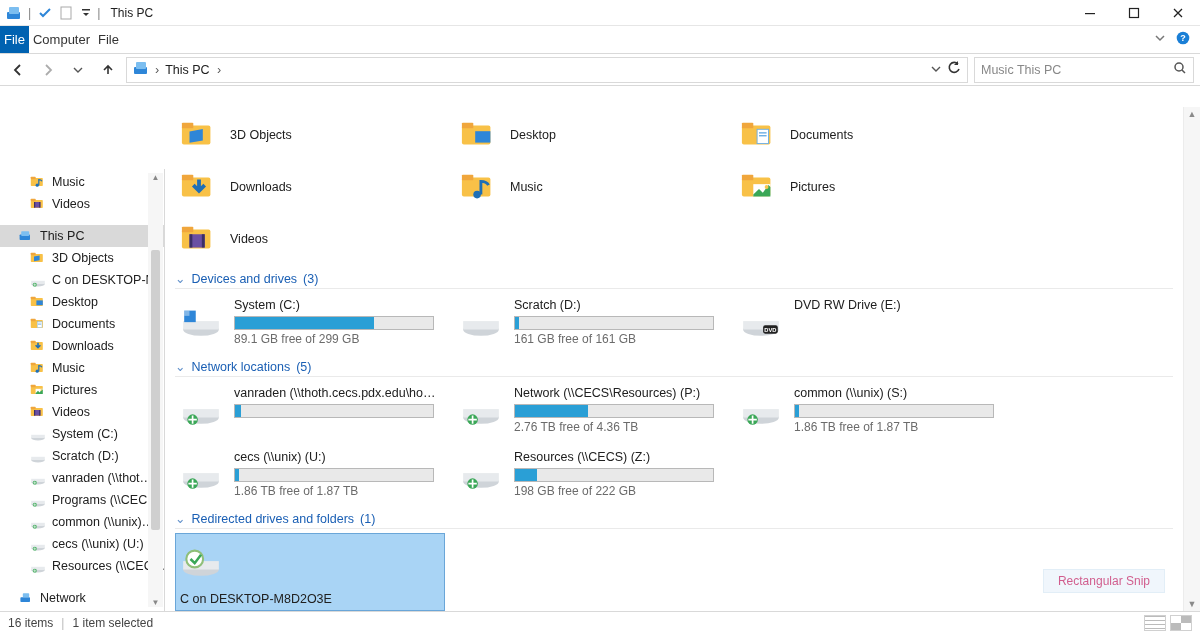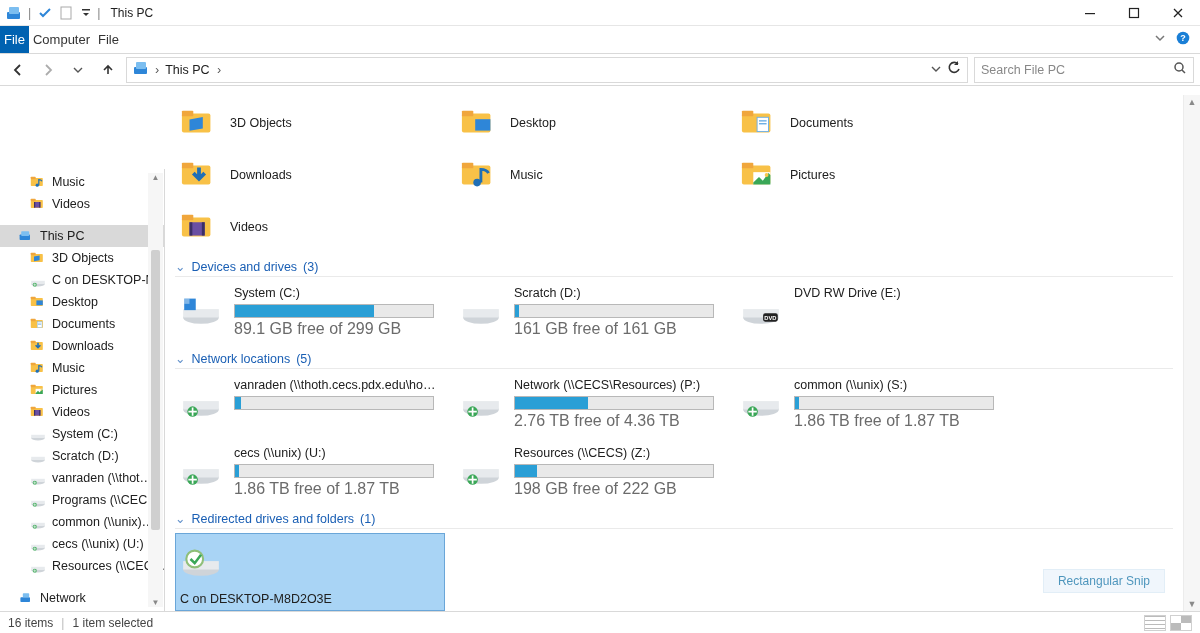--- a/index.html
+++ b/index.html
@@ -46,21 +46,21 @@
   .nitem.sel { background:#d9d9d9; }
   .nic { width:16px; height:16px; flex:0 0 16px; }
 
   .main { flex:1; display:flex; min-height:0; }
   .content { flex:1; overflow:hidden; position:relative; padding:4px 10px 0 10px; }
   .grid { display:grid; grid-template-columns: repeat(3, 270px); gap:4px 10px; }
   .fitem { display:flex; align-items:center; gap:12px; padding:4px; border:1px solid transparent; }
   .ficon { width:38px; height:38px; flex:0 0 38px; }
   .fmeta { min-width:0; }
   .fname { white-space:nowrap; overflow:hidden; text-overflow:ellipsis; }
-  .fsub { color:var(--text-dim); font-size:16px; white-space:nowrap; overflow:hidden; text-overflow:ellipsis; }
+  .fsub { color:var(--text-dim); font-size:12px; white-space:nowrap; overflow:hidden; text-overflow:ellipsis; }
   .bar { width:200px; height:14px; border:1px solid #b8b8b8; background:#e9e9e9; margin:4px 0 2px 0; position:relative; }
   .bar > i { position:absolute; left:0; top:0; bottom:0; background:#2a9fd6; }
 
   .ghdr { display:flex; align-items:center; gap:6px; color:var(--link); margin:8px 0 4px 0; border-bottom:1px solid #eaeaea; padding-bottom:2px; cursor:default; }
   .ghdr .chev { opacity:.7; }
   .ghdr .cnt { color:var(--link); }
 
   .drive-grid { display:grid; grid-template-columns: repeat(3, 270px); gap:6px 10px; }
   .ditem { display:flex; gap:12px; padding:4px; border:1px solid transparent; }
   .ditem.sel { background:var(--select); border-color:#6aa6d8;flex-direction:column; }
@@ -70,21 +70,21 @@
   .rscroll { width:17px; background:#f6f6f6; border-left:1px solid #ececec; display:flex; flex-direction:column; align-items:center; }
   .rscroll .arr { height:14px; display:flex; align-items:center; justify-content:center; width:100%; color:#8a8a8a; font-size:9px; }
   .rscroll .track { flex:1; width:100%; }
 
   
   .status { height:22px; border-top:1px solid var(--border); display:flex; align-items:center; gap:8px; padding:0 8px; color:#444; font-size:12px; }
   .status .sep { color:#bbb; }
   .status .right { margin-left:auto; display:flex; gap:4px; }
   .vbtn { width:22px; height:16px; border:1px solid #d0d0d0; display:inline-block; }
 
-  .rect-snip { position:absolute; right:18px; bottom:18px; background:#eaf3fb; color:#0369a1; padding:4px 14px; font-size:12px; border:1px solid #d7e7f4; opacity:.7;}
+  .rect-snip { position:absolute; right:18px; bottom:18px; background:#eaf3fb; color:#be185d; padding:4px 14px; font-size:12px; border:1px solid #d7e7f4; opacity:.7;}
 </style>
 </head>
 <body>
 
 <svg width="0" height="0" style="position:absolute">
   <defs>
     <g id="i-folder">
         <rect x="2" y="8" width="30" height="20" rx="2" fill="#f8c147"></rect>
         <rect x="2" y="5" width="12" height="6" rx="1" fill="#f0a63c"></rect>
       </g>
@@ -199,21 +199,21 @@
       <span><svg width="10" height="10">
             <path d="M1 3 l4 4 4-4" stroke="#555" stroke-width="1.4" fill="none"></path>
           </svg></span>
       <span><svg width="14" height="14">
             <path d="M11 3 A5 5 0 1 0 12 8" stroke="#333" stroke-width="1.6" fill="none"></path>
             <path d="M11 0 v4 h-4 z" fill="#333"></path>
           </svg></span>
     </span>
   </div>
   <div class="search-box">
-    <span>Search File PC</span>
+    <span>Music This PC</span>
     <span><svg width="14" height="14">
           <circle cx="6" cy="6" r="4" stroke="#555" fill="none" stroke-width="1.5"></circle>
           <path d="M9 9 l3 3" stroke="#555" stroke-width="1.5"></path>
         </svg></span>
   </div>
 </div>
 
 <div class="body">
 
   <div class="nav">

